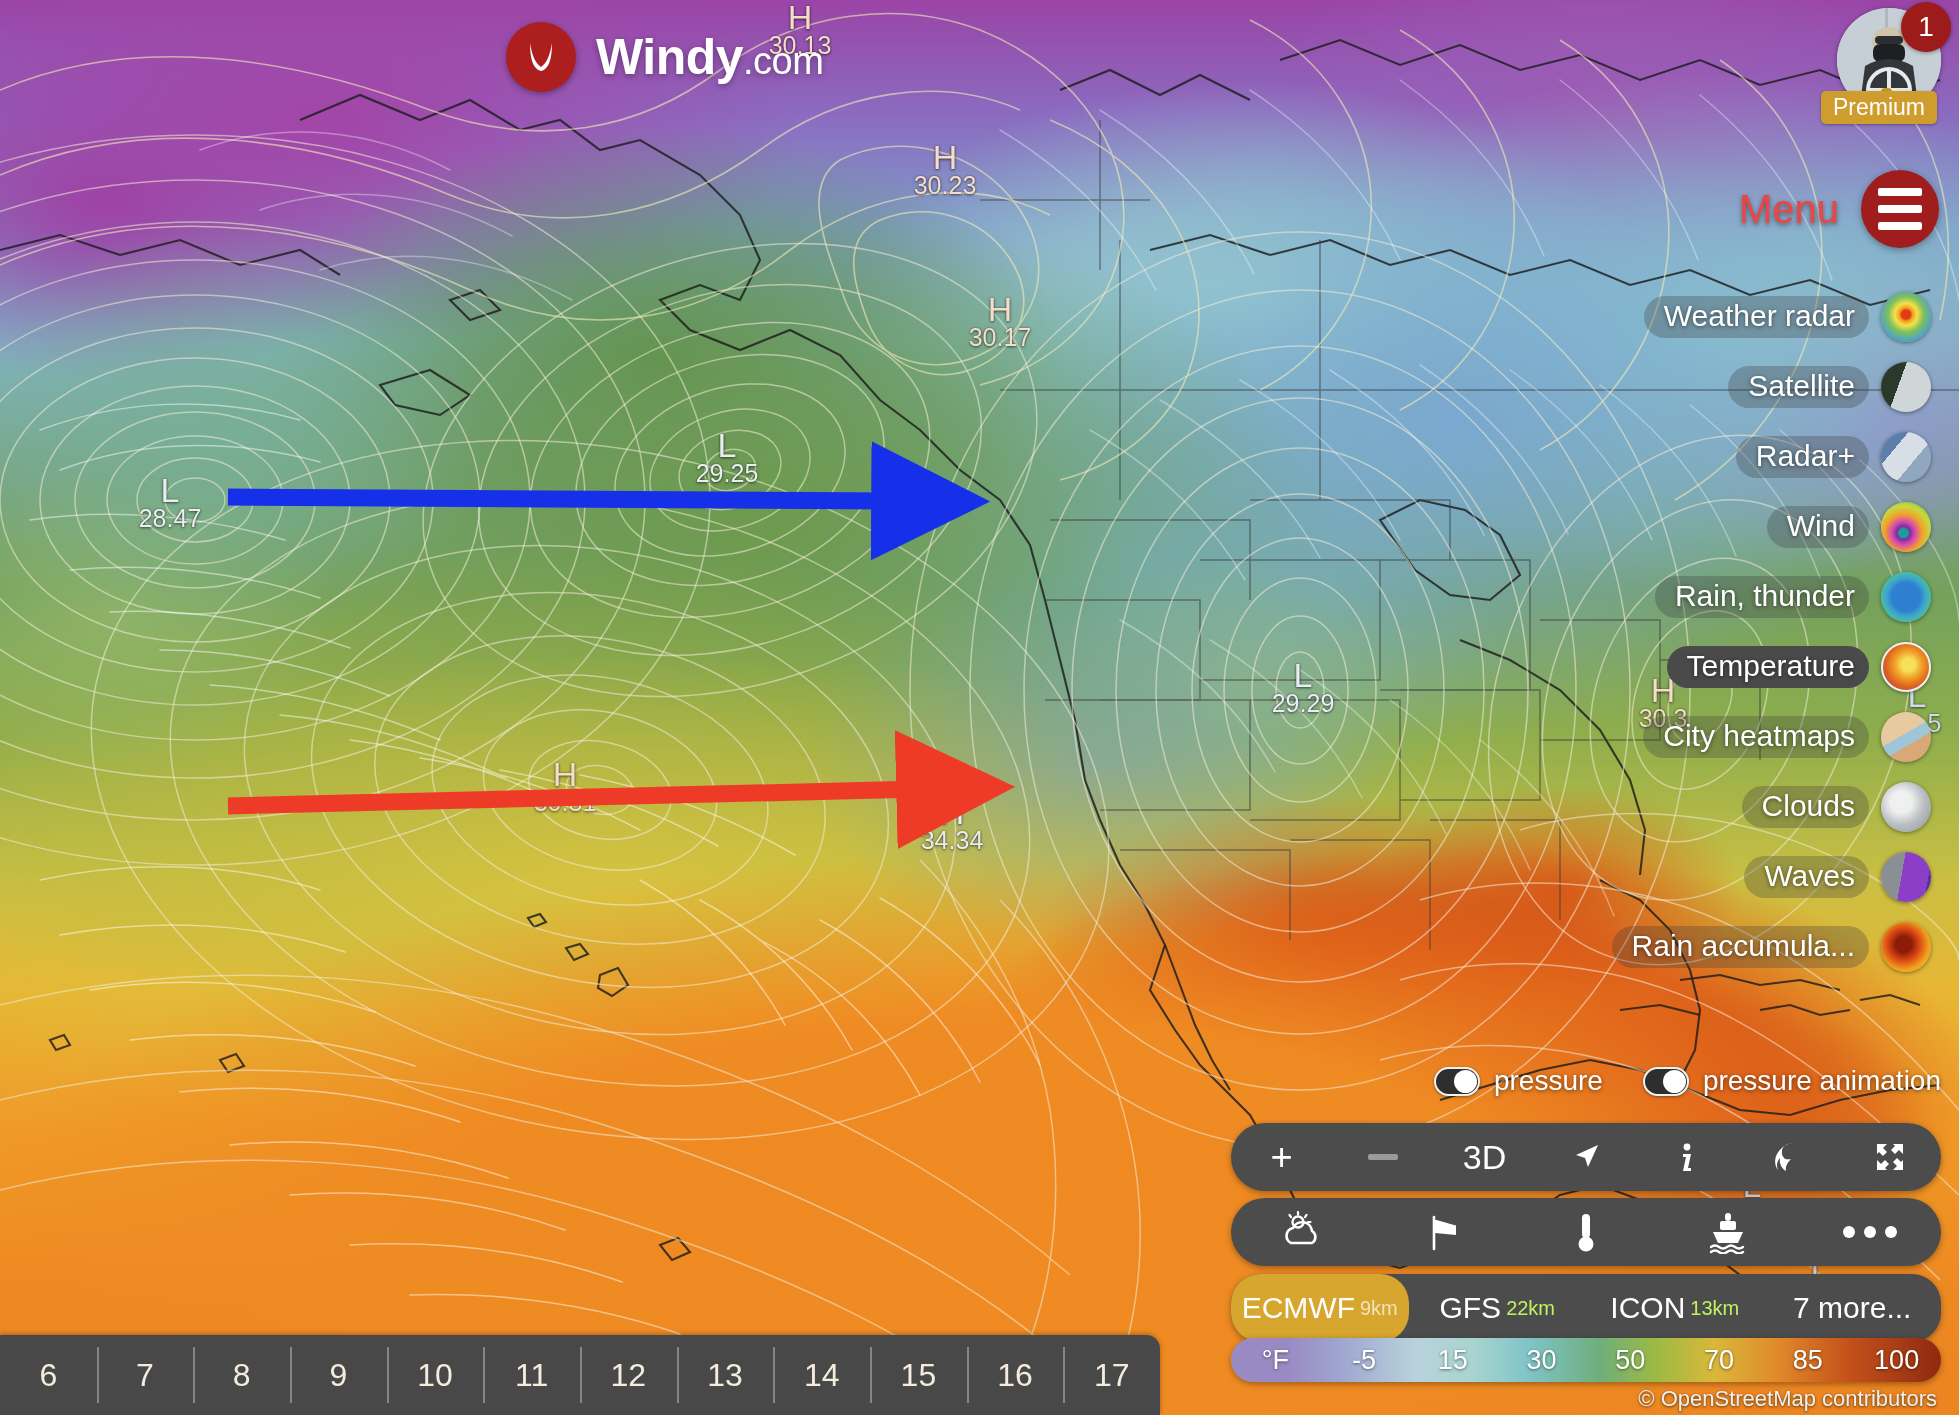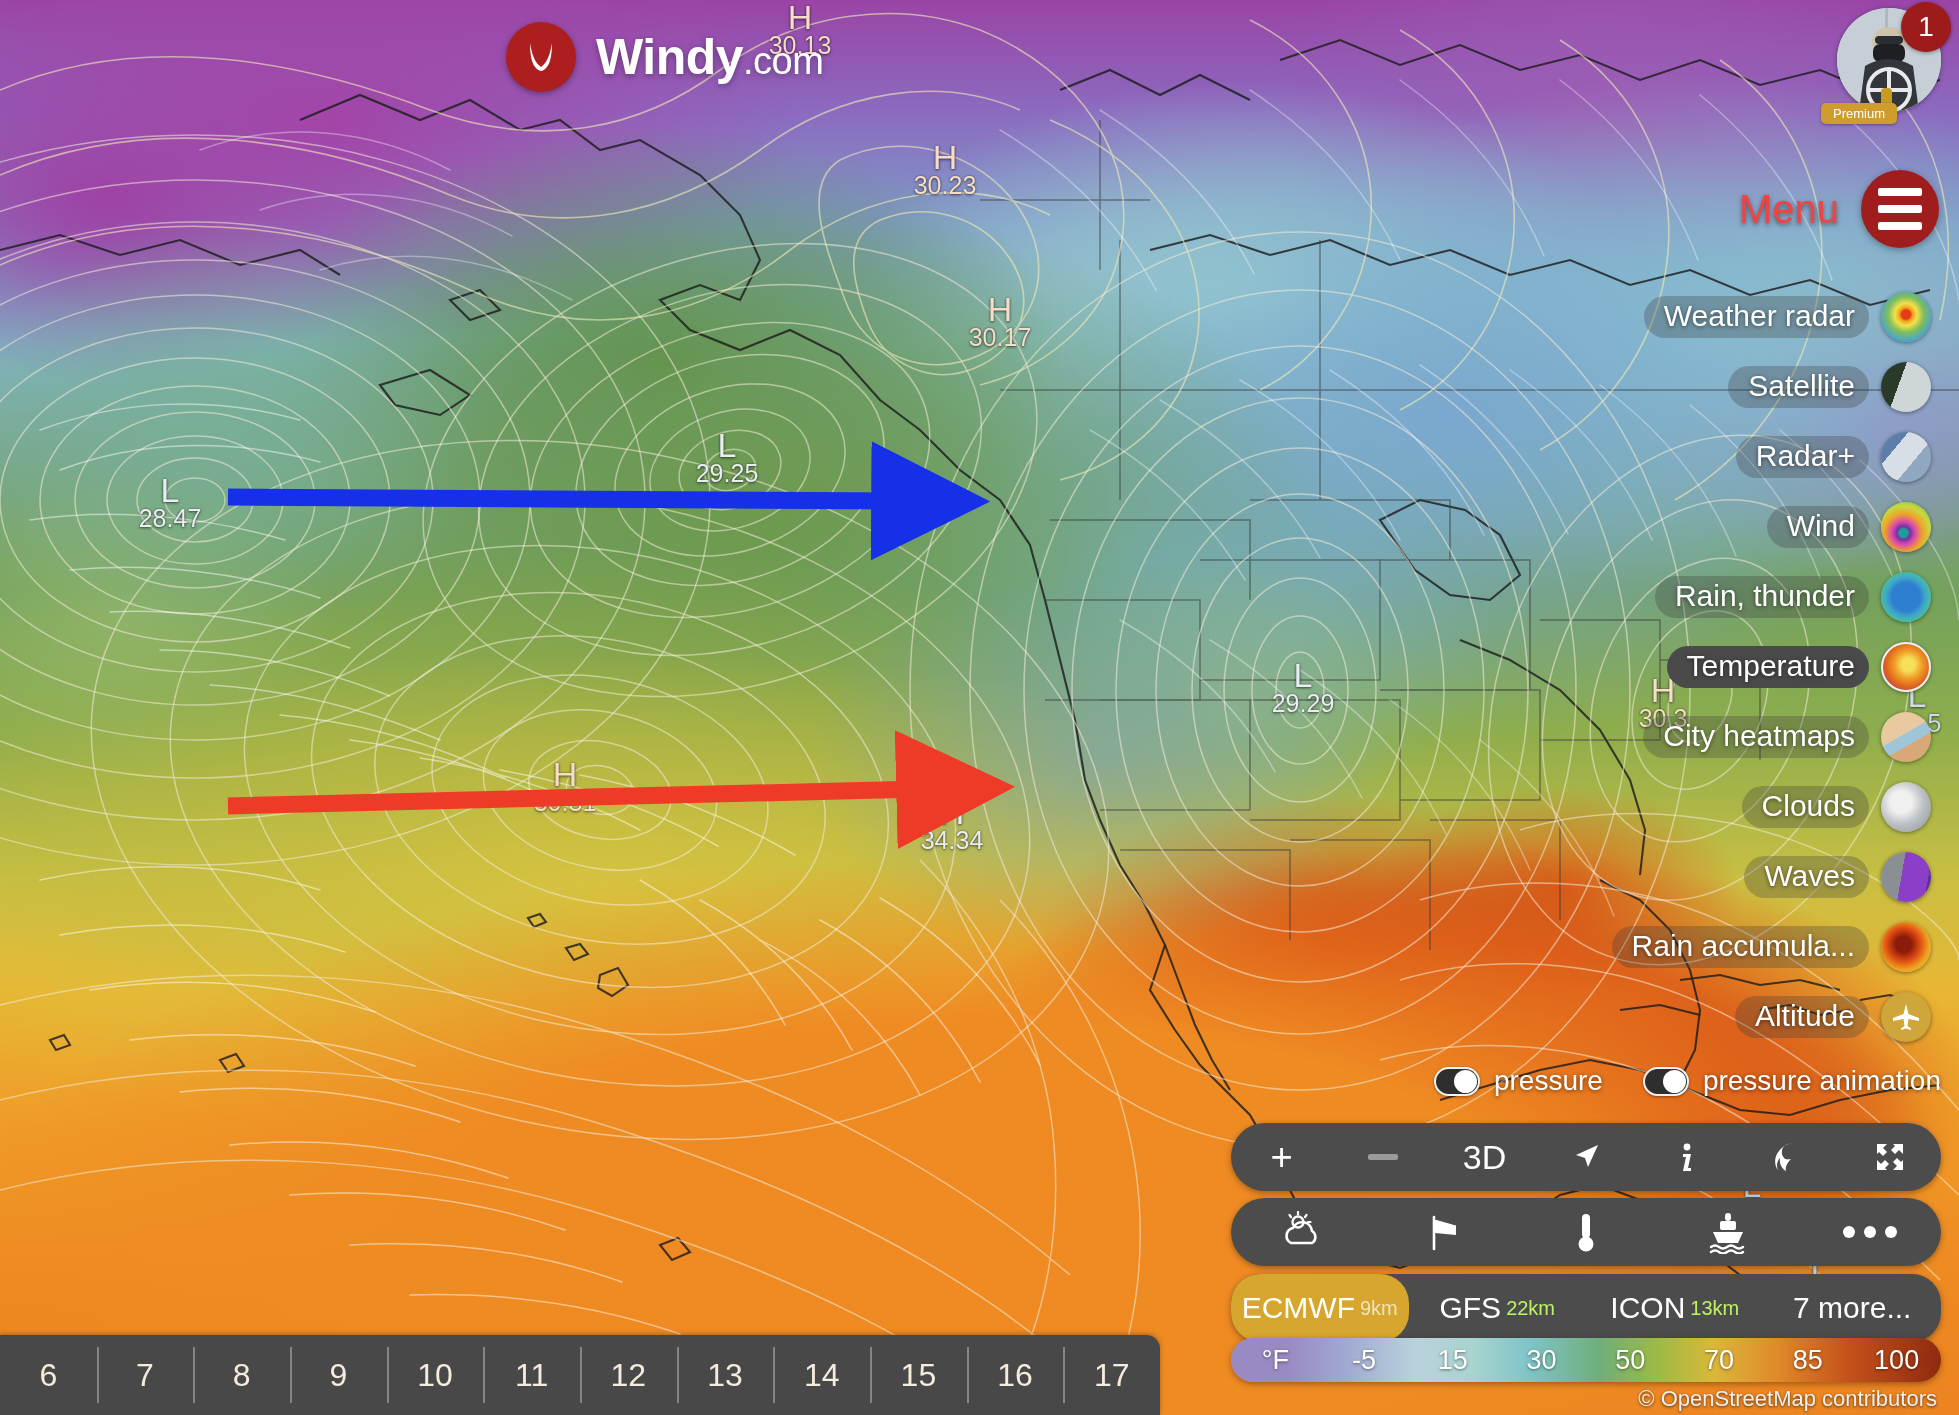--- a/index.html
+++ b/index.html
@@ -112,21 +112,21 @@
     position: absolute; inset: 0; width: 104px; height: 104px; border-radius: 50%;
     overflow: hidden; background: #cfd6dc; box-shadow: 0 1px 5px rgba(0,0,0,.4);
   }
   .badge-count {
     position: absolute; right: -2px; top: -6px; width: 50px; height: 50px; border-radius: 50%;
     background: #9e1b1b; color: #fff; font-size: 28px; display: flex; align-items: center;
     justify-content: center; box-shadow: 0 1px 4px rgba(0,0,0,.4);
   }
   .premium-chip {
     position: absolute; left: -16px; bottom: -4px; background: #cf9c2e; color: #fff;
-    font-size: 13px; padding: 3px 12px; border-radius: 5px; white-space: nowrap;
+    font-size: 23px; padding: 3px 12px; border-radius: 5px; white-space: nowrap;
     box-shadow: 0 1px 3px rgba(0,0,0,.35);
   }
 
   
   #menu-btn { position: absolute; right: 20px; top: 170px; display: flex; align-items: center; gap: 22px; }
   .menu-label { font-size: 40px; color: #ef4444; text-shadow: 0 2px 5px rgba(0,0,0,.5); }
   .burger {
     width: 78px; height: 78px; border-radius: 50%; background: #a01d1d;
     display: flex; flex-direction: column; align-items: center; justify-content: center; gap: 9px;
     box-shadow: 0 2px 7px rgba(0,0,0,.35);
@@ -600,28 +600,20 @@
         <span class="layer-thumb lt-clouds"></span>
       </div>
       <div class="layer-item">
         <span class="lbl">Waves</span>
         <span class="layer-thumb lt-waves"></span>
       </div>
       <div class="layer-item">
         <span class="lbl">Rain accumula...</span>
         <span class="layer-thumb lt-rainacc"></span>
       </div>
-      <div class="layer-item">
-        <span class="lbl">Altitude</span>
-        <span class="layer-thumb lt-alt">
-          <svg width="30" height="30" viewBox="0 0 30 30" aria-hidden="true">
-            <path d="M15 2 L17.5 12 L28 16 L28 19 L17.5 17 L16.5 24 L20 26.5 L20 28 L15 26.5 L10 28 L10 26.5 L13.5 24 L12.5 17 L2 19 L2 16 L12.5 12 Z" fill="#fff"></path>
-          </svg>
-        </span>
-      </div>
     </div>
 
   <div id="toggles-row">
       <div class="toggle-item">
         <span class="switch on">
           <span class="knob"></span>
         </span>
         <span class="toggle-label">pressure</span>
       </div>
       <div class="toggle-item">

